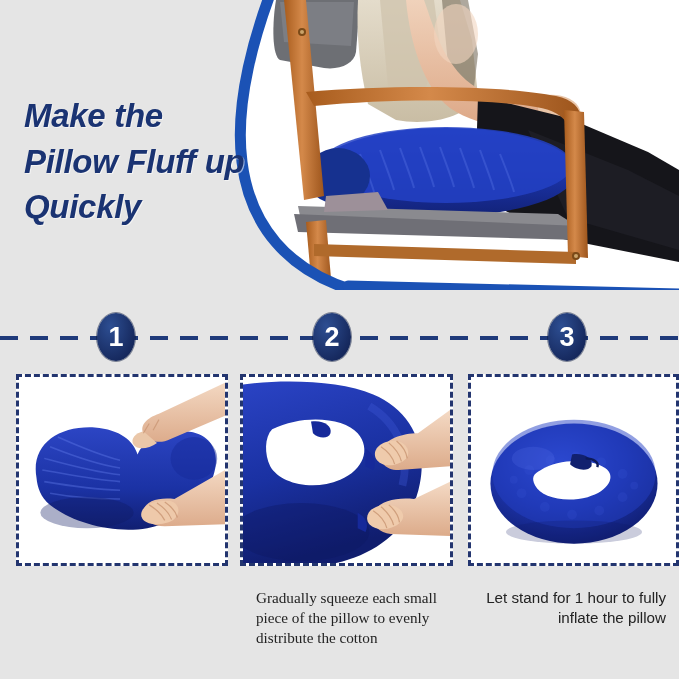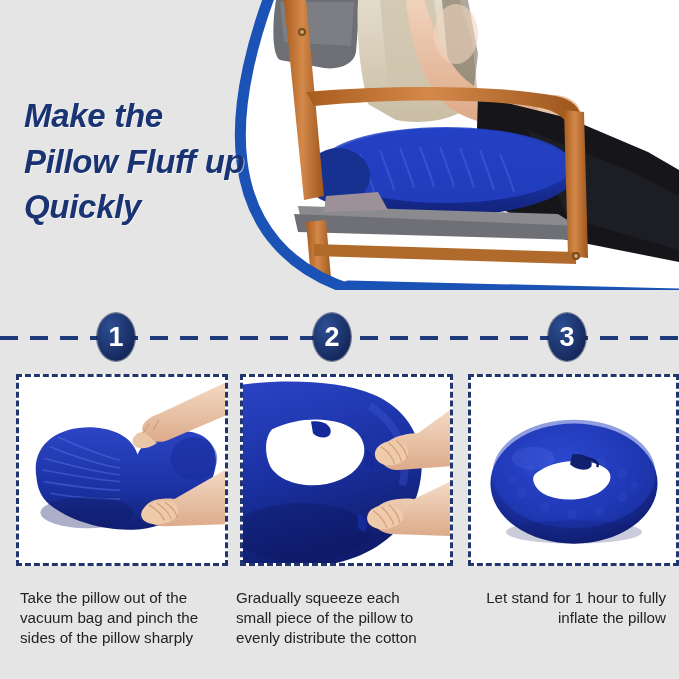--- a/index.html
+++ b/index.html
@@ -83,21 +83,21 @@
   .panel.p3 { left:468px; width:211px; }
   .panel svg { position:absolute; left:0; top:0; width:100%; height:100%; display:block; }
 
   
   .caption {
     position:absolute; top:588px;
     font-size:15.2px; line-height:1.33;
     color:#232323;
   }
   .caption.c1 { left:20px; width:204px; }
-  .caption.c2 { left:236px; width:200px; }
+  .caption.c2 { left:256px; width:200px;font-family:Liberation Serif, serif; }
   .caption.c3 { left:470px; width:196px;text-align:right; }
 </style>
 </head>
 <body>
 
 <div id="infographic">
 
   <div class="hero">
     <div class="hero-white"></div>
 
@@ -319,17 +319,16 @@
 
       <path d="M 104 80 C 116 78 126 84 124 92 C 120 98 108 96 102 90 Z" fill="#12216f"></path>
       <path d="M 118 84 C 126 84 132 88 130 93" stroke="#0d1a58" stroke-width="2.5" fill="none"></path>
 
       <ellipse cx="106" cy="160" rx="70" ry="12" fill="#0d1860" opacity="0.22"></ellipse>
 
       <ellipse cx="64" cy="84" rx="22" ry="12" fill="#5f78ef" opacity="0.2"></ellipse>
     </svg>
   </div>
 
-  <div class="caption c1">Take the pillow out of the vacuum bag and pinch the sides of the pillow sharply</div>
   <div class="caption c2">Gradually squeeze each small piece of the pillow to evenly distribute the cotton</div>
   <div class="caption c3">Let stand for 1 hour to fully inflate the pillow</div>
 
 </div>
 
 </body></html>

